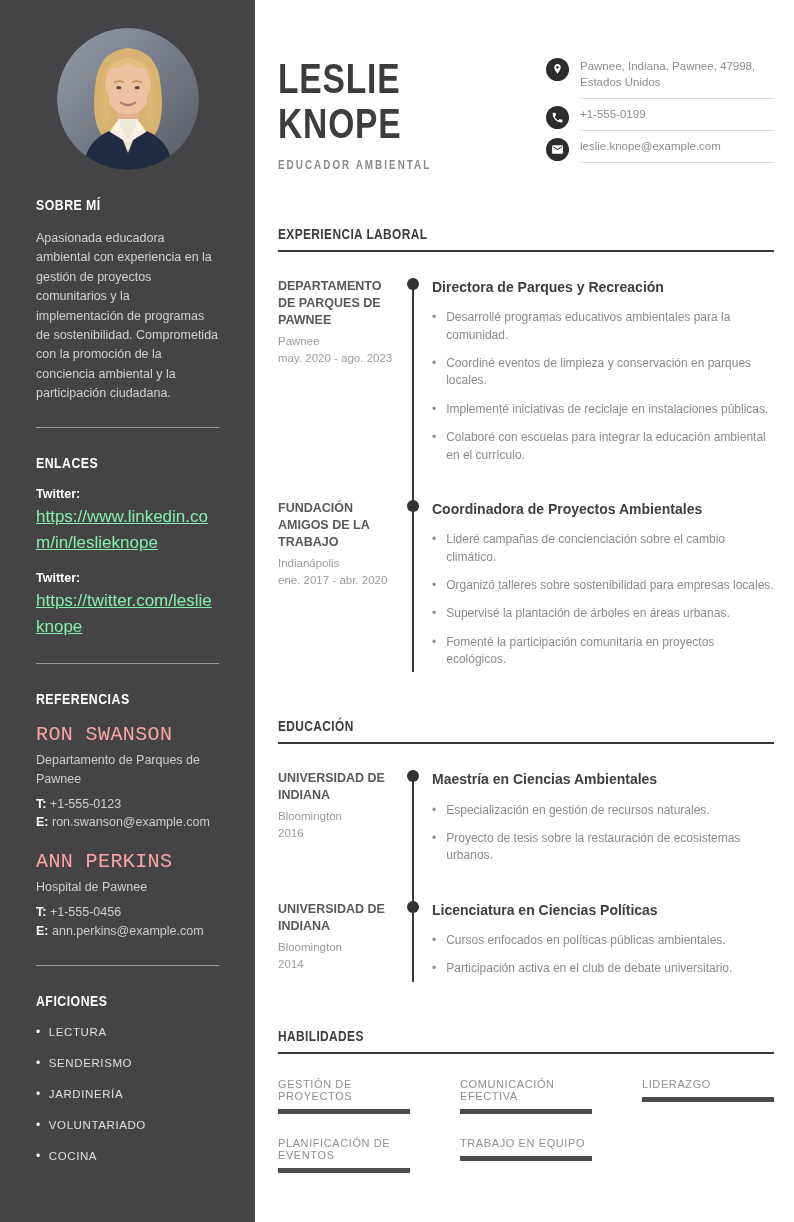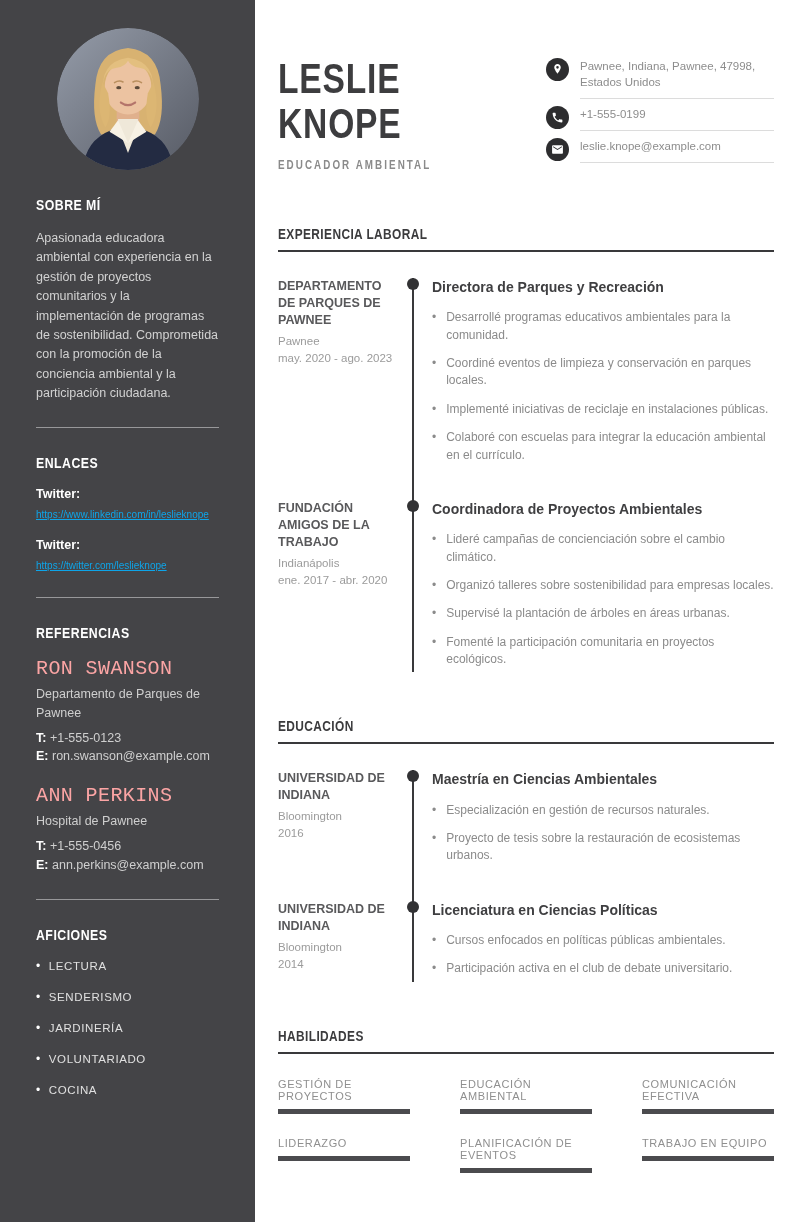--- a/index.html
+++ b/index.html
@@ -12,21 +12,21 @@
 
   
   .sidebar { width:255px; flex-shrink:0; background:#444447; color:#d3d3d3; padding:28px 36px 40px 36px; }
   .photo-wrap { width:142px; height:142px; border-radius:50%; overflow:hidden; margin:0 auto 26px auto; }
   .photo-wrap svg { display:block; width:100%; height:100%; }
   .side-heading { color:#ffffff; font-size:15px; letter-spacing:.6px; margin-bottom:16px; }
   .about-text { font-size:12.5px; line-height:1.55; color:#d2d2d2; }
   .side-sep { border:none; border-top:1px solid rgba(255,255,255,.45); margin:24px 0 26px 0; }
   .link-item { margin-bottom:16px; }
   .link-label { font-weight:700; color:#ffffff; font-size:12.5px; margin-bottom:3px; }
-  .link-url { font-size:10px; color:#0ea5e9; text-decoration:underline; word-break:break-all; line-height:1.5; display:inline-block; }
+  .link-url { font-size:17px; color:#86efac; text-decoration:underline; word-break:break-all; line-height:1.5; display:inline-block; }
   .ref-item { margin-bottom:18px; }
   .ref-name { font-size:20px; color:#fca5a5; letter-spacing:.4px; margin-bottom:5px; font-weight:400;font-family:Liberation Mono, monospace; }
   .ref-org { font-size:12.5px; color:#cfcfcf; line-height:1.45; margin-bottom:7px; }
   .ref-row { font-size:12.5px; color:#cfcfcf; line-height:1.5; }
   .ref-row b { color:#ffffff; }
   .hobby-list { list-style:none; }
   .hobby-list li { display:flex; align-items:baseline; gap:8px; font-size:11.5px; letter-spacing:.6px; color:#e0e0e0; margin-bottom:17px; }
   .hobby-dot { color:#ffffff; font-size:12px; }
 
   
@@ -332,26 +332,20 @@
       <h2 class="section-heading"><span class="cond">HABILIDADES</span></h2>
       <hr class="section-rule">
       <div class="bar-grid">
         <div class="bar-item">
           <div class="bar-label">GESTIÓN DE PROYECTOS</div>
           <div class="bar-track">
               <div class="bar-fill" style="width: 100%;"></div>
             </div>
         </div>
         <div class="bar-item">
-          <div class="bar-label">EDUCACIÓN AMBIENTAL</div>
-          <div class="bar-track">
-              <div class="bar-fill" style="width: 100%;"></div>
-            </div>
-        </div>
-        <div class="bar-item">
           <div class="bar-label">COMUNICACIÓN EFECTIVA</div>
           <div class="bar-track">
               <div class="bar-fill" style="width: 100%;"></div>
             </div>
         </div>
         <div class="bar-item">
           <div class="bar-label">LIDERAZGO</div>
           <div class="bar-track">
               <div class="bar-fill" style="width: 100%;"></div>
             </div>

